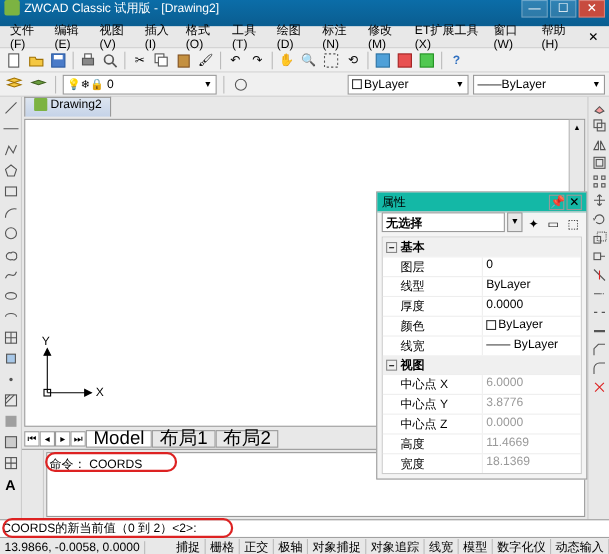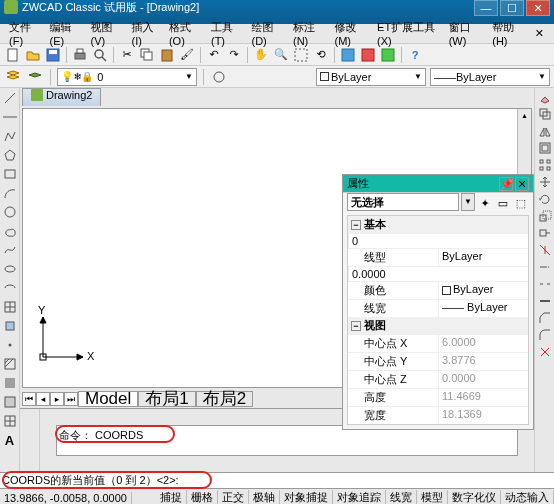--- a/index.html
+++ b/index.html
@@ -44,21 +44,21 @@
 .prop-grid{background:#fff;border:1px solid #ccc;margin:0 4px 4px}
 .prop-cat{background:#f0f0f0;padding:1px 3px;font-weight:bold;display:flex;align-items:center}
 .prop-cat .exp{width:10px;height:10px;border:1px solid #888;text-align:center;line-height:8px;margin-right:3px;font-size:9px}
 .prop-row{display:flex;border-top:1px solid #eee}
 .prop-row .k{width:50%;padding:1px 3px 1px 16px}
 .prop-row .v{width:50%;padding:1px 3px;border-left:1px solid #eee}
 .prop-row .v.gray{color:#999}
 .sw{display:inline-block;width:9px;height:9px;border:1px solid #333;background:#fff;margin-right:2px;vertical-align:middle}
 .cmdarea{height:64px;border-top:1px solid #999;display:flex}
 .cmdleft{width:20px;background:#e8e8e8;border-right:1px solid #ccc}
-.cmdtext{flex:1;background:#fff;border:1px solid #999;margin:16px;padding:2px;font-family:SimSun;font-size:12px;position:relative}
+.cmdtext{flex:1;background:#fff;border:1px solid #999;margin:2px;padding:2px;font-family:SimSun;font-size:12px;position:relative}
 .red-oval{position:absolute;border:2px solid #d22;border-radius:10px;pointer-events:none}
 .cmdinput{height:16px;background:#fff;border-top:1px solid #999;display:flex;align-items:center;padding:0 2px;font-family:SimSun;position:relative}
 .status{height:18px;background:#e8e8e8;border-top:1px solid #999;display:flex;align-items:center;font-size:11px}
 .status .coords{padding:0 4px;border-right:1px solid #bbb}
 .status .sb{padding:0 4px;border-right:1px solid #bbb;cursor:pointer}
 svg{display:block}
 </style>
 </head>
 <body>
 
@@ -449,27 +449,29 @@
       <div class="prop-ico">✦</div>
       <div class="prop-ico">▭</div>
       <div class="prop-ico">⬚</div>
     </div>
     <div class="prop-grid">
       <div class="prop-cat">
           <span class="exp">−</span>
           <span>基本</span>
         </div>
       <div class="prop-row">
+          <div class="k">图层</div>
           <div class="v">0</div>
         </div>
       <div class="prop-row">
           <div class="k">线型</div>
           <div class="v">ByLayer</div>
         </div>
       <div class="prop-row">
+          <div class="k">厚度</div>
           <div class="v">0.0000</div>
         </div>
       <div class="prop-row">
           <div class="k">颜色</div>
           <div class="v"><span class="sw"></span><span>ByLayer</span></div>
         </div>
       <div class="prop-row">
           <div class="k">线宽</div>
           <div class="v">—— ByLayer</div>
         </div>

